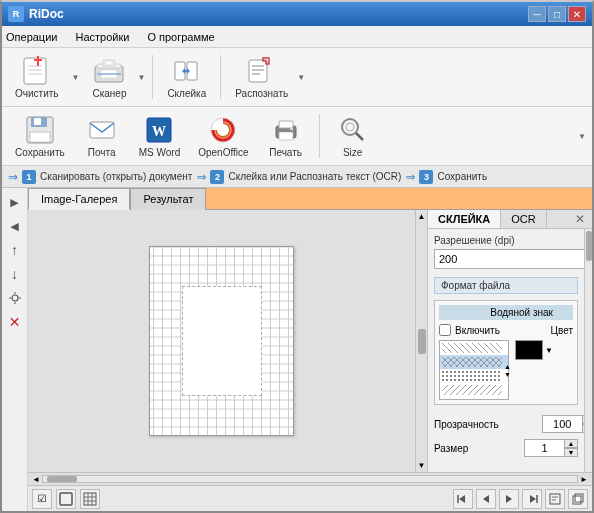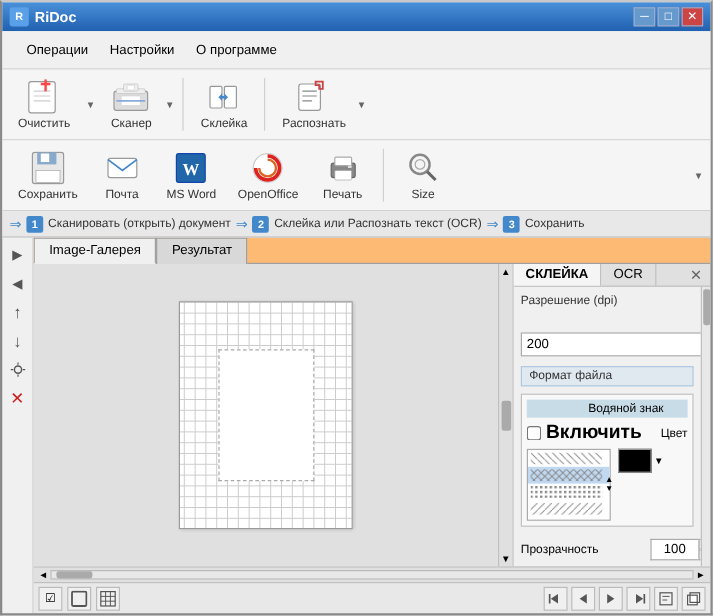--- a/index.html
+++ b/index.html
@@ -58,24 +58,24 @@
       cursor: pointer;
       display: flex;
       align-items: center;
       justify-content: center;
     }
     .title-btn.close { background: #cc4444; }
 
     .menu-bar {
       background: #f0f0f0;
       border-bottom: 1px solid #d0d0d0;
-      padding: 2px 16px;
+      padding: 2px 0;
       display: flex;
       gap: 10px;
-      height: 32px;
+      height: 22px;
       align-items: center;
       flex-shrink: 0;
     }
     .menu-item {
       font-size: 11px;
       cursor: pointer;
       padding: 2px 4px;
     }
 
     .toolbar-row {
@@ -320,21 +320,21 @@
       display: flex;
       flex-direction: column;
       gap: 6px;
       flex: 1;
       overflow: hidden;
     }
 
     .field-group {
       display: flex;
       flex-direction: column;
-      gap: 21px;
+      gap: 3px;
     }
     .field-label {
       font-size: 10px;
       color: #333;
     }
     .field-row {
       display: flex;
       align-items: center;
       gap: 3px;
     }
@@ -366,22 +366,21 @@
       display: flex;
       align-items: center;
       gap: 4px;
       margin-bottom: 4px;
     }
     .checkbox-row input[type=checkbox] {
       width: 12px;
       height: 12px;
     }
     .checkbox-label {
-      font-size: 16px;
-      font-weight: bold;
+      font-size: 10px;
     }
 
     .watermark-grid {
       display: flex;
       align-items: flex-start;
       gap: 6px;
     }
     .pattern-select {
       width: 70px;
       height: 60px;

